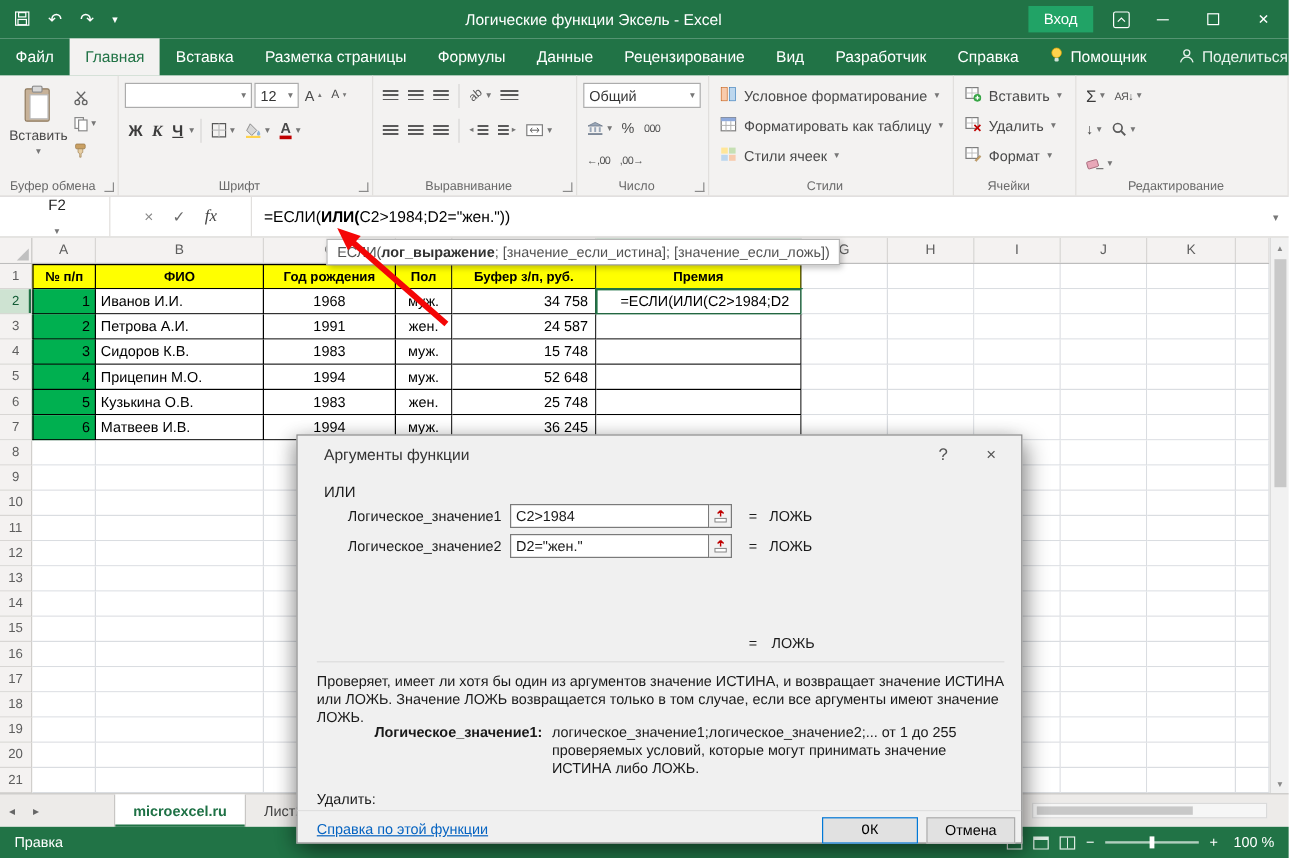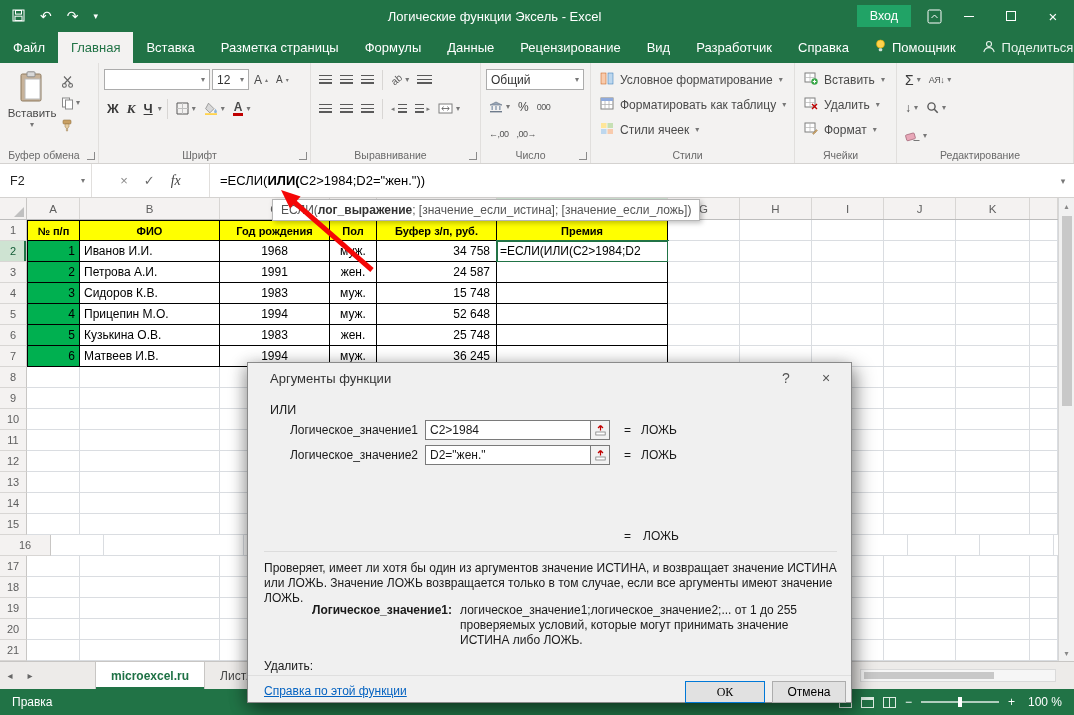--- a/index.html
+++ b/index.html
@@ -51,21 +51,21 @@
   .g-font{width:212px;}
   .g-align{width:170px;}
   .g-number{width:110px;}
   .g-styles{width:204px;}
   .g-cells{width:102px;}
   .g-edit{flex:1;}
   .stylerow{display:flex;align-items:center;gap:6px;height:25px;font-size:12px;color:#4a4a4a;padding:0 4px;white-space:nowrap;}
 
   
   .fbar{position:absolute;top:164px;left:0;right:0;height:34px;background:#fff;border-bottom:1px solid #D4D2D0;display:flex;align-items:stretch;z-index:10;}
-  .namebox{width:92px;display:flex;align-items:center;justify-content:space-between;padding:0 6px 0 10px;border-right:1px solid #E1DFDD;font-size:12.5px;color:#222;}
+  .namebox{width:92px;display:flex;align-items:center;justify-content:space-between;padding:0 6px 0 10px;border-right:1px solid #E1DFDD;font-size:12.5px;color:#222;flex-direction:column;}
   .fxbtns{width:118px;display:flex;align-items:center;justify-content:center;gap:16px;border-right:1px solid #E1DFDD;}
   .fxb{color:#8a8a8a;font-size:13px;}
   .fxb.chk{color:#6a6a6a;}
   .fxb.fx{font-style:italic;font-family:"Liberation Serif",serif;color:#444;font-size:14px;}
   .ftext{flex:1;display:flex;align-items:center;padding-left:10px;font-size:13px;color:#000;white-space:nowrap;overflow:hidden;}
   .fexpand{width:22px;display:flex;align-items:center;justify-content:center;color:#777;font-size:9px;}
 
   
   .sheet{position:absolute;top:198px;left:0;width:1058px;height:463px;overflow:hidden;background:#fff;}
   .chrow{display:flex;height:22px;background:#F4F2F1;border-bottom:1px solid #BDBDBD;}
@@ -78,21 +78,21 @@
   .rowh.hl{background:#CEE3D2;color:#135C36;box-shadow:inset -2px 0 0 #217346;}
   .cell{display:flex;align-items:center;font-size:12px;color:#000;border-right:1px solid #DADDE1;border-bottom:1px solid #DADDE1;overflow:hidden;white-space:nowrap;flex:none;background:#fff;padding:0 2px;}
   .cell.tb{border-right:1px solid #000;border-bottom:1px solid #000;}
   .cell.bl{border-left:1px solid #000;}
   .cell.bt{border-top:1px solid #000;}
   .cell.th{background:#FFFF00;font-weight:bold;justify-content:center;font-size:11px;}
   .cell.ca{background:#00B050;justify-content:flex-end;padding-right:4px;}
   .cell.cb{justify-content:flex-start;padding-left:4px;}
   .cell.cc,.cell.cd{justify-content:center;}
   .cell.ce{justify-content:flex-end;padding-right:6px;}
-  .cell.cf{justify-content:flex-start;padding-left:3px;}
+  .cell.cf{justify-content:flex-start;padding-left:20px;}
   .cell.sel{outline:2px solid #217346;outline-offset:-1px;}
   .vscroll{position:absolute;top:198px;left:1058px;width:16px;height:463px;background:#F1F1F1;border-left:1px solid #D6D6D6;display:flex;flex-direction:column;align-items:center;z-index:5;}
   .varrow{height:16px;display:flex;align-items:center;justify-content:center;color:#888;font-size:8px;width:100%;}
   .vthumb{width:10px;height:190px;background:#C8C8C8;margin-top:2px;}
   .varrow.bottom{margin-top:auto;}
 
   
   .ftooltip{position:absolute;left:272px;top:199px;background:#fff;border:1px solid #B6B6B6;box-shadow:2px 2px 5px rgba(0,0,0,.25);padding:3px 8px;font-size:12px;color:#555;white-space:nowrap;z-index:40;}
   .ftooltip b{color:#333;}
 
@@ -115,21 +115,21 @@
   .aeq{margin-left:14px;}
   .aval{margin-left:10px;}
   .overall{position:absolute;left:376px;top:166px;display:flex;font-size:12px;}
   .desc{position:absolute;left:16px;top:188px;width:573px;line-height:15px;border-top:1px solid #DCDCDC;padding-top:9px;font-size:12px;}
   .arghelp{position:absolute;left:16px;top:240px;width:573px;display:flex;font-size:12px;}
   .ah-label{font-weight:bold;width:196px;text-align:right;padding-right:8px;flex:none;}
   .ah-text{flex:1;line-height:15px;}
   .valrow{position:absolute;left:16px;top:296px;font-size:12px;}
   .dlgbottom{position:absolute;left:0;right:0;top:312px;height:29px;border-top:1px solid #DFDFDF;}
   .dlink{position:absolute;left:16px;top:8px;color:#0563C1;text-decoration:underline;font-size:12px;cursor:pointer;}
-  .dbtn-ok{position:absolute;left:437px;top:5px;width:80px;height:22px;border:1px solid #0078D7;background:#E1E1E1;font-size:12px;font-family:Liberation Serif, serif;}
+  .dbtn-ok{position:absolute;left:437px;top:5px;width:80px;height:22px;border:1px solid #0078D7;background:#E1E1E1;font-size:12px;font-family:Liberation Mono, monospace;}
   .dbtn-cancel{position:absolute;left:524px;top:5px;width:74px;height:22px;border:1px solid #ADADAD;background:#E1E1E1;font-size:12px;font-family:"Liberation Sans",sans-serif;}
 
   
   .tabbar{position:absolute;top:661px;left:0;right:0;height:28px;background:#EDEBE9;border-top:1px solid #C8C6C4;display:flex;align-items:stretch;z-index:8;}
   .navarr{width:20px;display:flex;align-items:center;justify-content:center;color:#666;font-size:10px;}
   .tabspacer{width:55px;}
   .sheettab{padding:0 15px;display:flex;align-items:center;font-size:12px;color:#444;}
   .sheettab.active{background:#fff;color:#1E7145;font-weight:bold;border-left:1px solid #C8C6C4;border-right:1px solid #C8C6C4;box-shadow:inset 0 -2px 0 #217346;}
   .hscroll{position:absolute;left:860px;top:7px;width:196px;height:13px;background:#F6F6F6;border:1px solid #DADADA;}
   .hthumb{position:absolute;left:3px;top:2px;width:130px;height:7px;background:#C8C8C8;}
@@ -746,21 +746,21 @@
         <div class="cell" style="width: 120px;"></div>
         <div class="cell" style="width: 171px;"></div>
         <div class="cell" style="width: 72px;"></div>
         <div class="cell" style="width: 72px;"></div>
         <div class="cell" style="width: 72px;"></div>
         <div class="cell" style="width: 72px;"></div>
         <div class="cell" style="width: 74px;"></div>
         <div class="cell" style="width: 28px;"></div>
       </div>
       <div class="grow">
-        <div class="rowh" style="width: 51px;">16</div>
+        <div class="rowh" style="width: 27px;">16</div>
         <div class="cell" style="width: 53px;"></div>
         <div class="cell" style="width: 140px;"></div>
         <div class="cell" style="width: 110px;"></div>
         <div class="cell" style="width: 47px;"></div>
         <div class="cell" style="width: 120px;"></div>
         <div class="cell" style="width: 171px;"></div>
         <div class="cell" style="width: 72px;"></div>
         <div class="cell" style="width: 72px;"></div>
         <div class="cell" style="width: 72px;"></div>
         <div class="cell" style="width: 72px;"></div>

